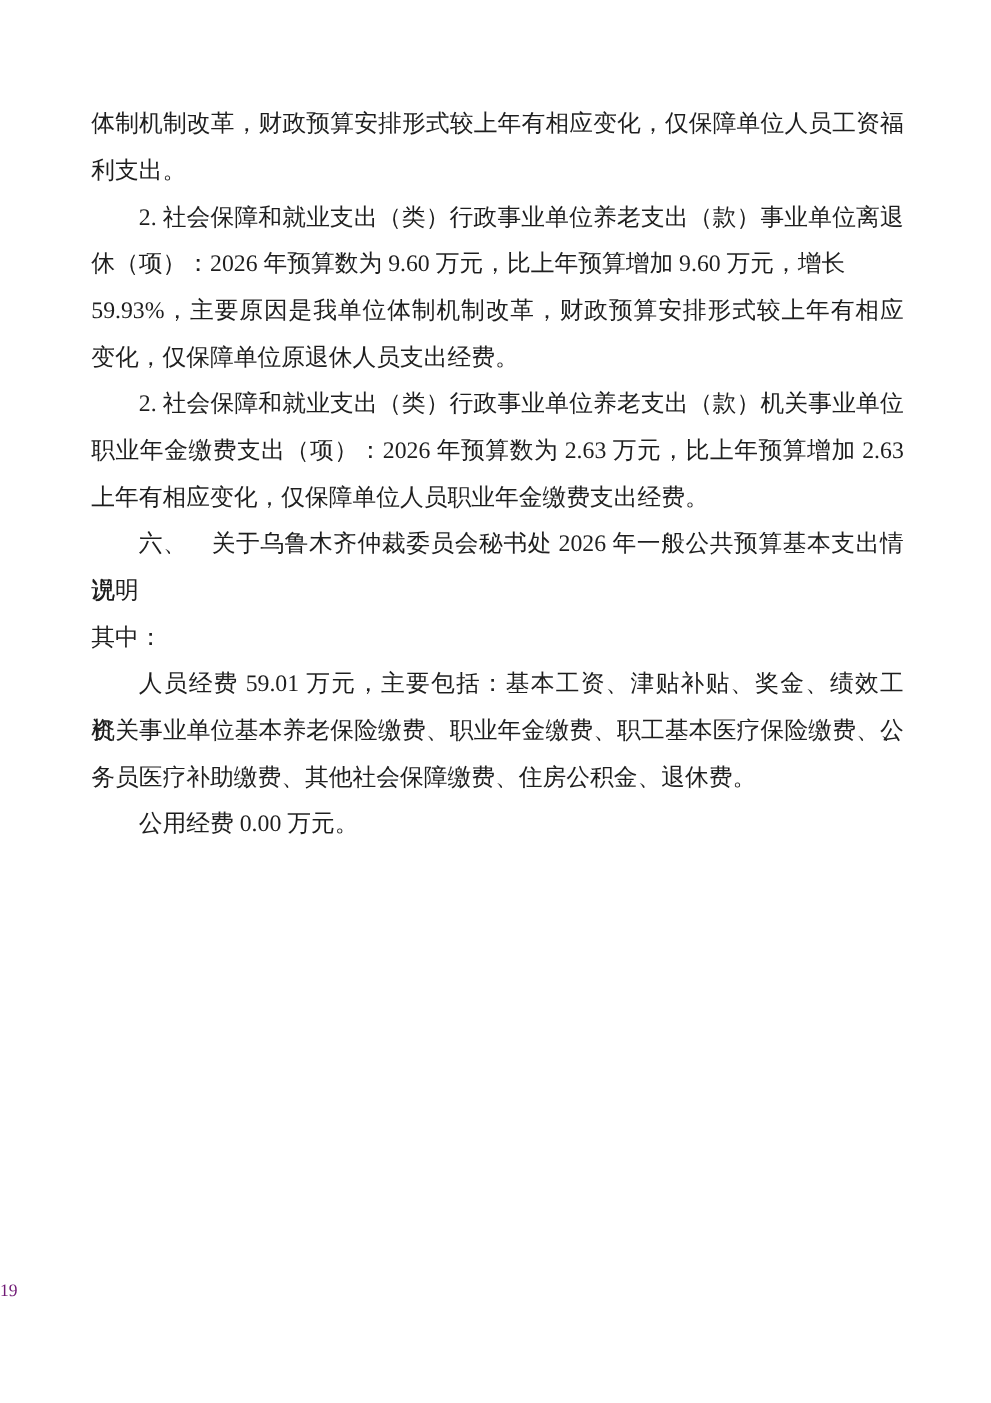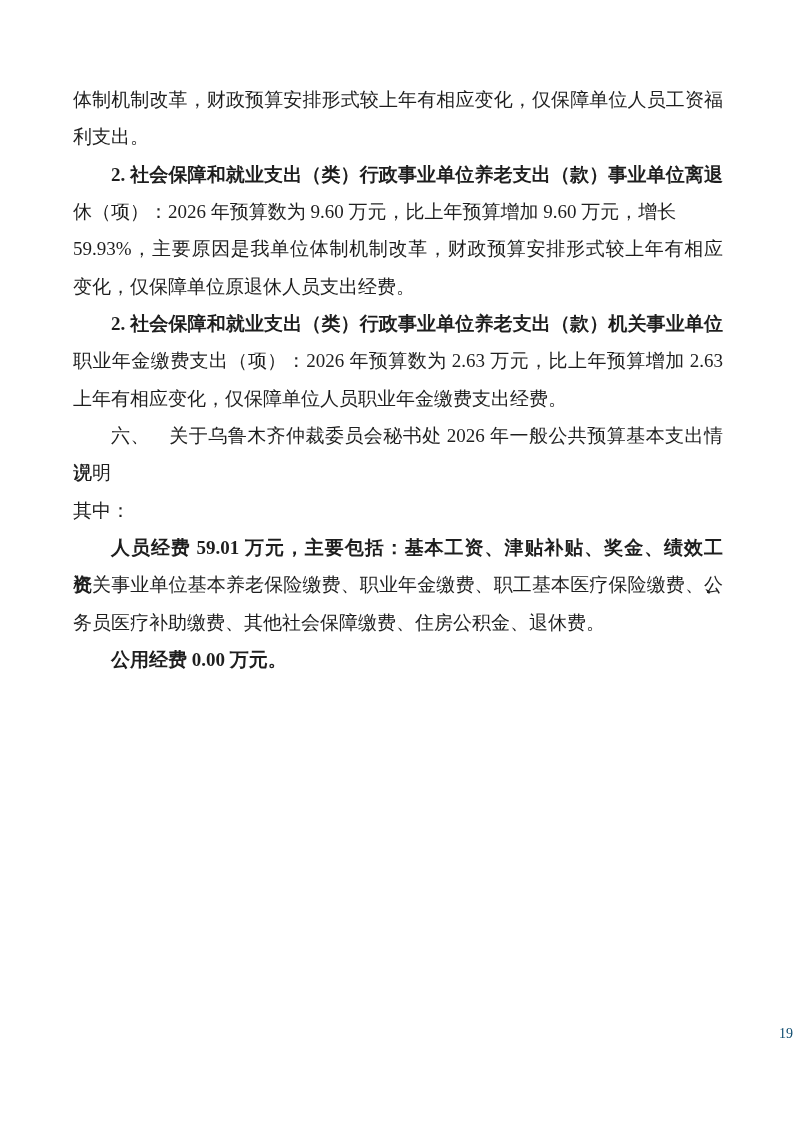--- a/index.html
+++ b/index.html
@@ -32,31 +32,31 @@
     height: 37.35px;
     white-space: nowrap;
     overflow: visible;
   }
   
   .line.fill {
     white-space: normal;
     text-align: justify;
     text-align-last: justify;
   }
-  .line.indent { text-indent: 38px; font-weight: bold; }
+  .line.indent { text-indent: 38px; }
   .paragraph.bold .line { font-weight: 400; }
   .page-number {
     position: absolute;
     left: 0;
     top: 1024px;
     width: 793px;
-    text-align: right;
+    text-align: left;
     font-size: 14px;
     line-height: 20px;
-    color: #0c4a6e;
+    color: #701a75;
   }
 </style>
 </head>
 <body>
 
 <div class="page">
   <div class="content">
       <div class="paragraph">
         <div class="line fill">体制机制改革，财政预算安排形式较上年有相应变化，仅保障单位人员工资福</div>
         <div class="line">利支出。</div>

